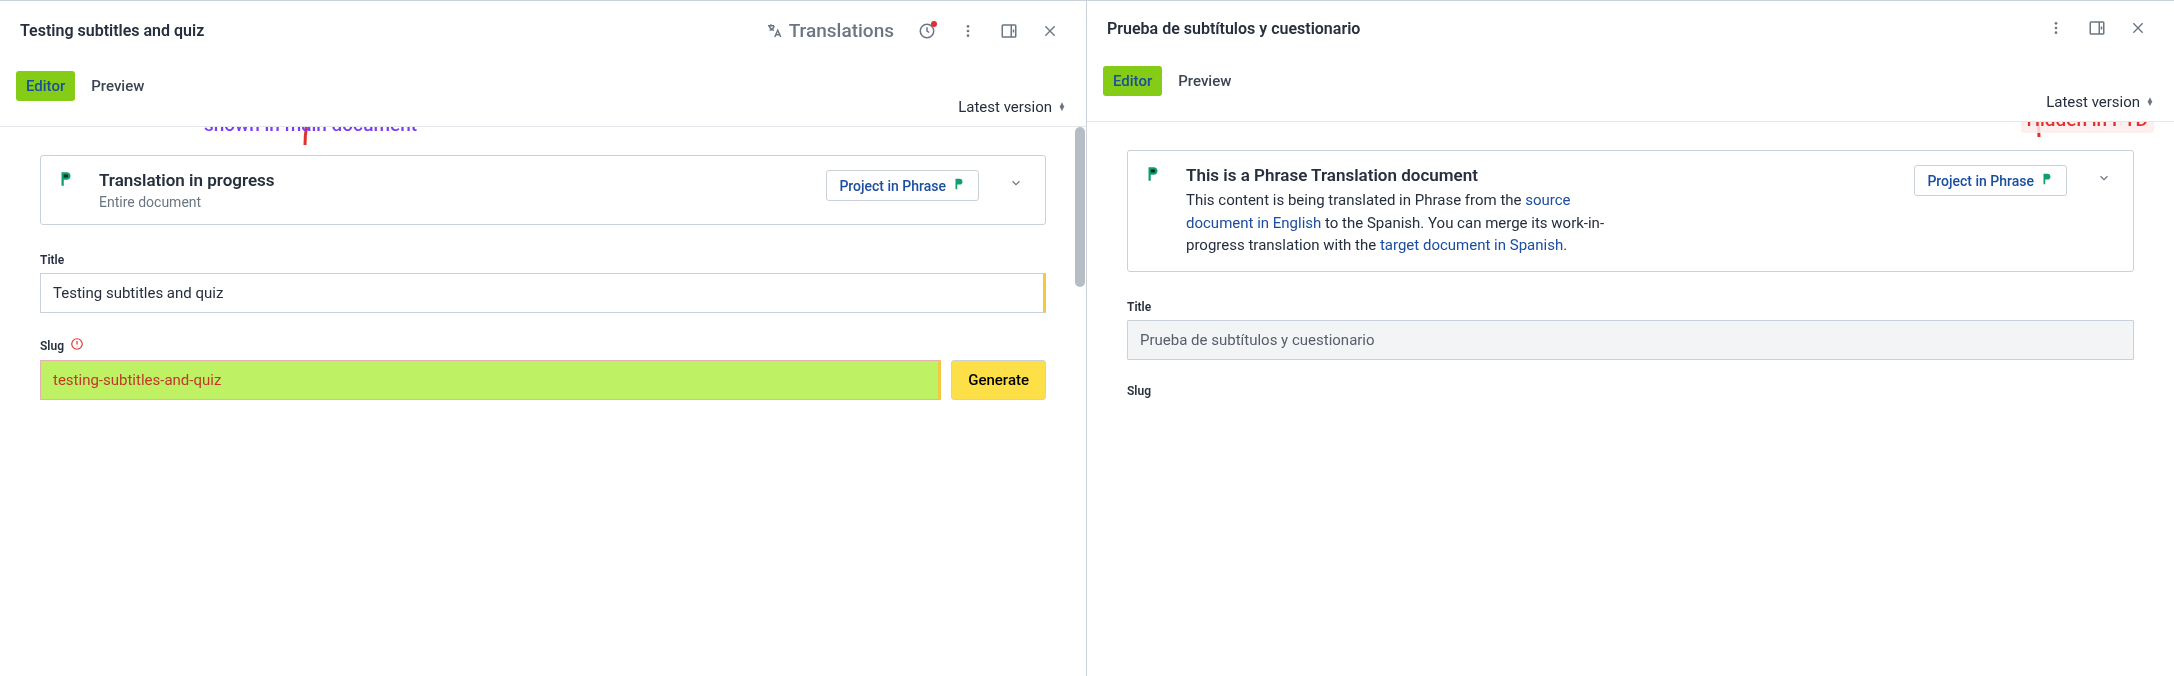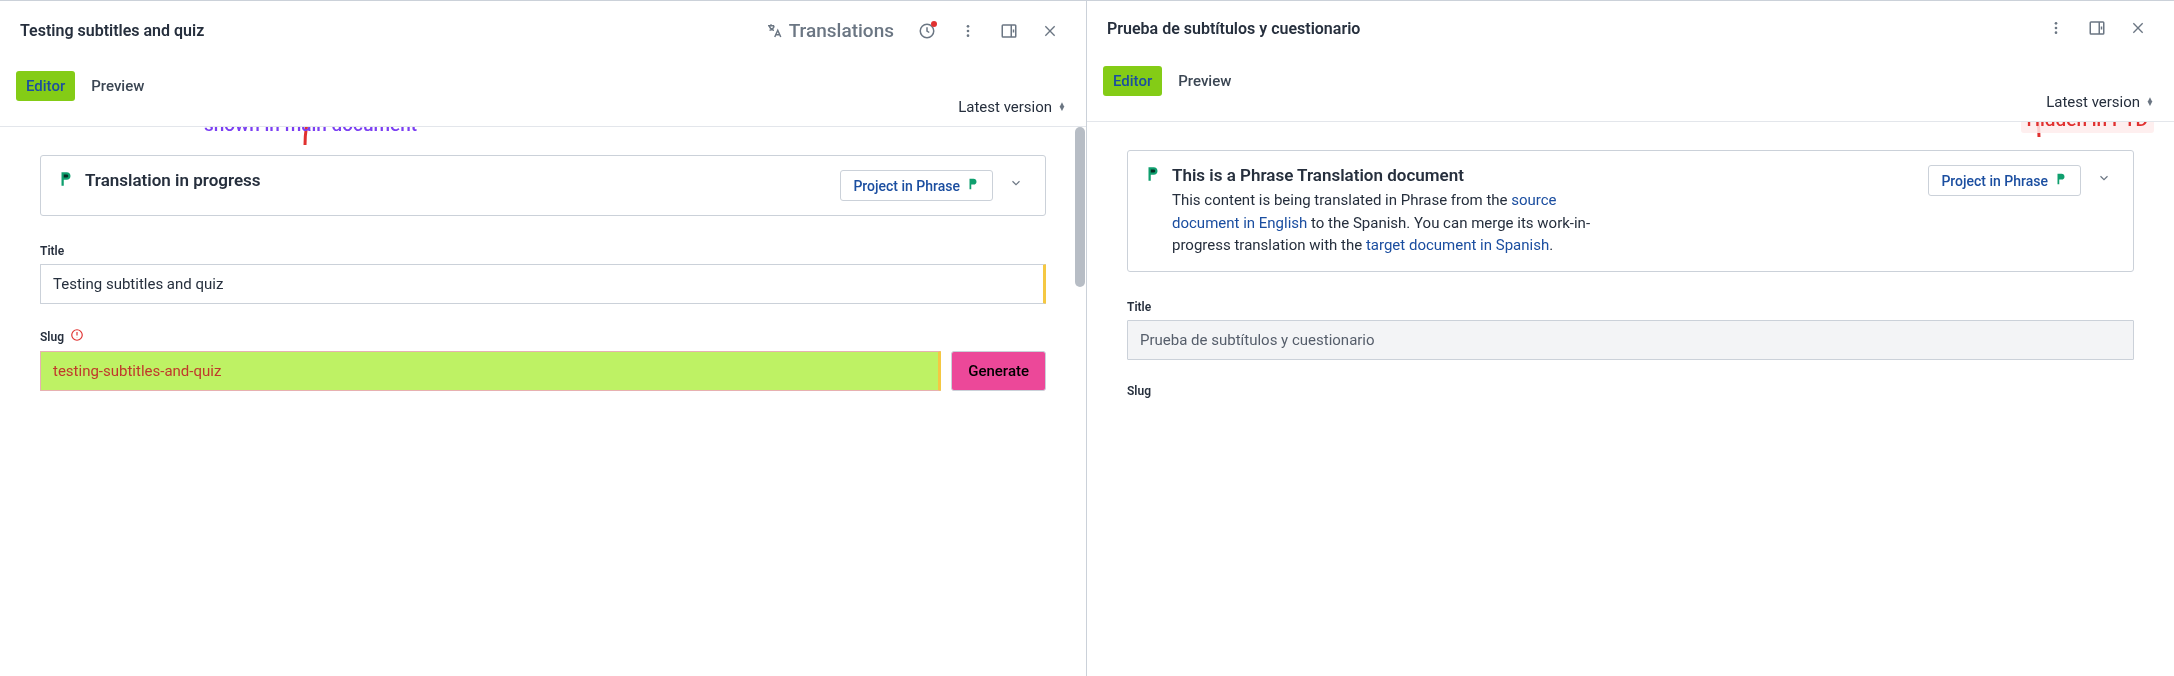--- a/index.html
+++ b/index.html
@@ -108,21 +108,21 @@
   
   .card {
     border: 1px solid #cbd1d9;
     border-radius: 3px;
     padding: 14px 16px;
     margin-bottom: 28px;
   }
   .card-head {
     display: flex;
     align-items: flex-start;
-    gap: 10px;
+    gap: 24px;
   }
   .card-title-wrap { flex: 1 1 auto; }
   .card-title {
     font-size: 17px;
     font-weight: 600;
     margin-bottom: 4px;
   }
   .card-sub { color: #6b7683; font-size: 14px; }
   .card-desc {
     font-size: 15px;
@@ -185,21 +185,21 @@
   }
   .text-input.error {
     background: #bef264;
     border: 1px solid #e7b1b1;
     border-right: 3px solid #f5c842;
     color: #c0392b;
   }
   .gen-btn {
     border: 1px solid #cbd1d9;
     border-radius: 3px;
-    background: #ec4899;
+    background: #fde047;
     padding: 0 16px;
     font-size: 15px;
     font-weight: 500;
     cursor: pointer;
     font-family: inherit;
   }
   
   .annot {
     position: absolute;
     font-size: 19px;
@@ -300,20 +300,21 @@
       <div class="card">
         <div class="card-head">
           <span>
             <svg class="phrase-icon" viewBox="0 0 24 24">
                 <path fill="#0f9f6e" d="M6 3h7c3 0 5 2 5 5s-2 5-5 5H9v8H6z"></path>
                 <path fill="#052e24" d="M9 6h4c1.2 0 2 .8 2 2s-.8 2-2 2H9z"></path>
               </svg>
           </span>
           <div class="card-title-wrap">
             <div class="card-title">Translation in progress</div>
+            <div class="card-sub">Entire document</div>
           </div>
           <div class="phrase-chip">
             <span>Project in Phrase</span>
             <span>
               <svg width="14" height="14" viewBox="0 0 24 24">
                   <path fill="#0f9f6e" d="M6 3h7c3 0 5 2 5 5s-2 5-5 5H9v8H6z"></path>
                 </svg>
             </span>
           </div>
           <div class="chevron">

